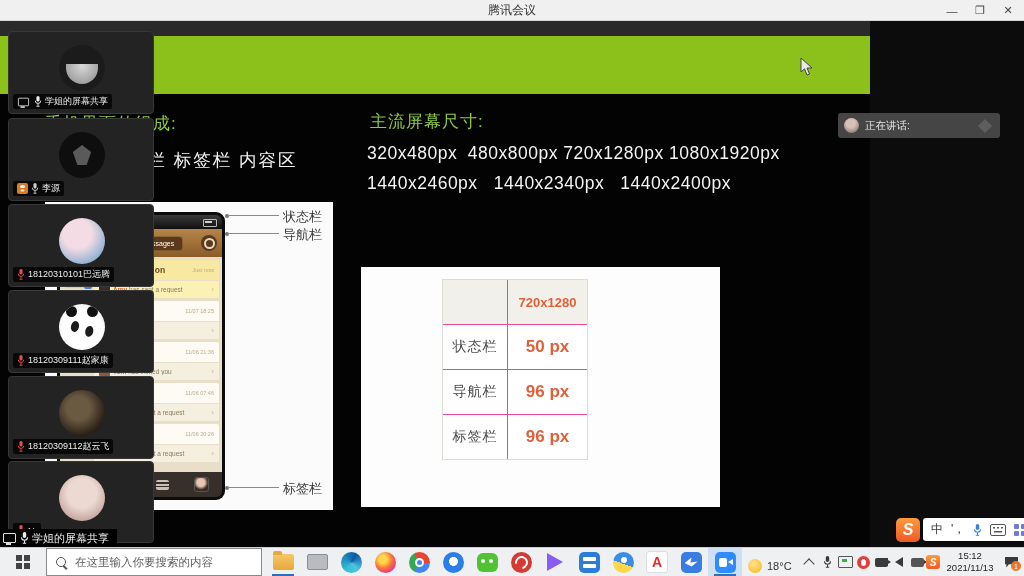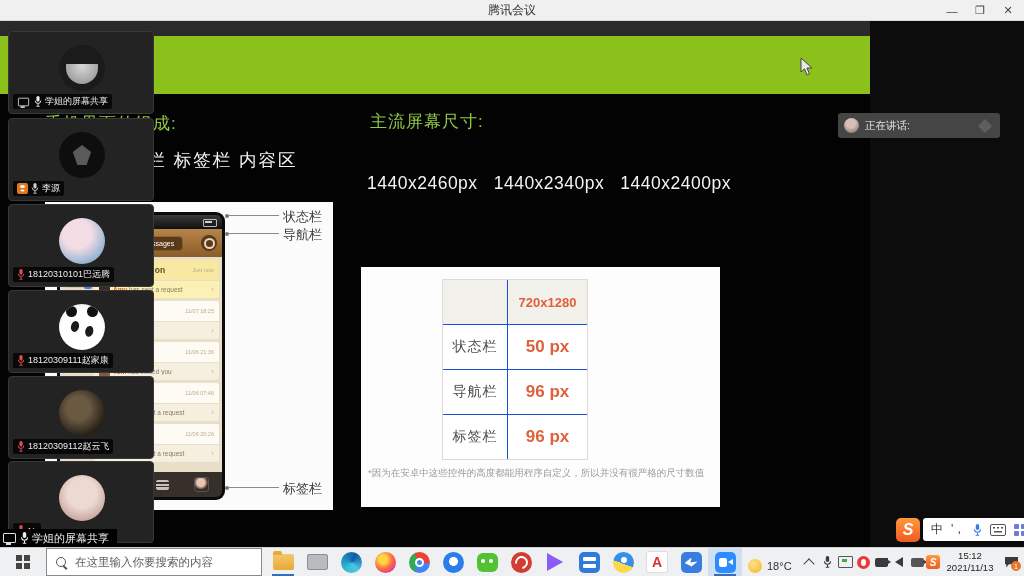--- a/index.html
+++ b/index.html
@@ -72,21 +72,21 @@
   #p-tabbar{height:25px;background:#37302a;border-radius:0 0 6px 6px;display:flex;align-items:center;justify-content:space-around;}
   .tb-cup{width:14px;height:9px;border:2px solid #c9c1b5;border-top:none;border-radius:0 0 6px 6px;position:relative;}
   .tb-cup::after{content:'';position:absolute;right:-5px;top:0;width:4px;height:5px;border:1.5px solid #c9c1b5;border-left:none;border-radius:0 4px 4px 0;}
   .tb-pen{width:15px;height:4px;background:#c9c1b5;border-radius:2px;transform:rotate(-25deg);}
   .tb-note{width:13px;height:10px;background:linear-gradient(#c9c1b5 0 2px,transparent 2px 3.5px,#c9c1b5 3.5px 5.5px,transparent 5.5px 7px,#c9c1b5 7px);border-radius:2px;}
   .tb-me{width:13px;height:13px;border-radius:3px;background:radial-gradient(circle at 45% 35%,#e8c6b0 0 35%,#3a2a24 65%);border:1px solid #555;}
 
   
   #tablepanel{left:361px;top:267px;width:359px;height:240px;background:#fdfdfd;}
   #ctable{position:absolute;left:81px;top:12px;display:grid;grid-template-columns:64px 79px;grid-auto-rows:44px;
-          gap:1px;background:#1d4ed8;border:1px solid #dcdcd4;}
+          gap:1px;background:#ec4899;border:1px solid #dcdcd4;}
   #ctable .cell{background:#fff;display:flex;align-items:center;justify-content:center;}
   #ctable .hcell{background:#f1f0ea;}
   #ctable .lab{font-size:14px;color:#4d4d4d;letter-spacing:1px;}
   #ctable .val{font-size:17px;font-weight:bold;color:#e0603a;}
   #footnote{position:absolute;left:7px;top:200px;font-size:9.5px;color:#9a9a9a;}
 
   
   #banner{left:0;top:529px;height:18px;background:#000;display:flex;align-items:center;padding:0 8px 0 3px;gap:3px;z-index:5;}
   #banner .txt{color:#eee;font-size:11px;}
   .mon{width:11px;height:8px;border:1px solid #ddd;border-radius:1px;position:relative;margin-right:1px;}
@@ -342,34 +342,34 @@
       <div id="p-tabbar">
         <span class="tb-cup"></span>
         <span class="tb-pen"></span>
         <span class="tb-note"></span>
         <span class="tb-me"></span>
       </div>
     </div>
   </div>
 
   <div class="gheading" style="left:370px;top:110px;">主流屏幕尺寸:</div>
+  <div class="wline" style="left:367px;top:143px;">320x480px  480x800px 720x1280px 1080x1920px</div>
   <div class="wline" style="left:367px;top:173px;">1440x2460px   1440x2340px   1440x2400px</div>
 
   <div id="tablepanel" class="abs">
     <div id="ctable">
       <div class="cell hcell"></div>
       <div class="cell hcell val" style="font-size:13px;">720x1280</div>
       <div class="cell lab">状态栏</div>
       <div class="cell val">50 px</div>
       <div class="cell lab">导航栏</div>
       <div class="cell val">96 px</div>
       <div class="cell lab">标签栏</div>
       <div class="cell val">96 px</div>
     </div>
-    <div id="footnote">*因为在安卓中这些控件的高度都能用程序自定义，所以并没有很严格的尺寸数值</div>
   </div>
 
   <div id="banner" class="abs">
     <span class="mon"></span>
     <svg class="ic" width="9" height="12" viewBox="0 0 10 14" style="color:#eee">
         <use href="#sym-mic"></use>
       </svg>
     <span class="txt">学姐的屏幕共享</span>
   </div>
 

